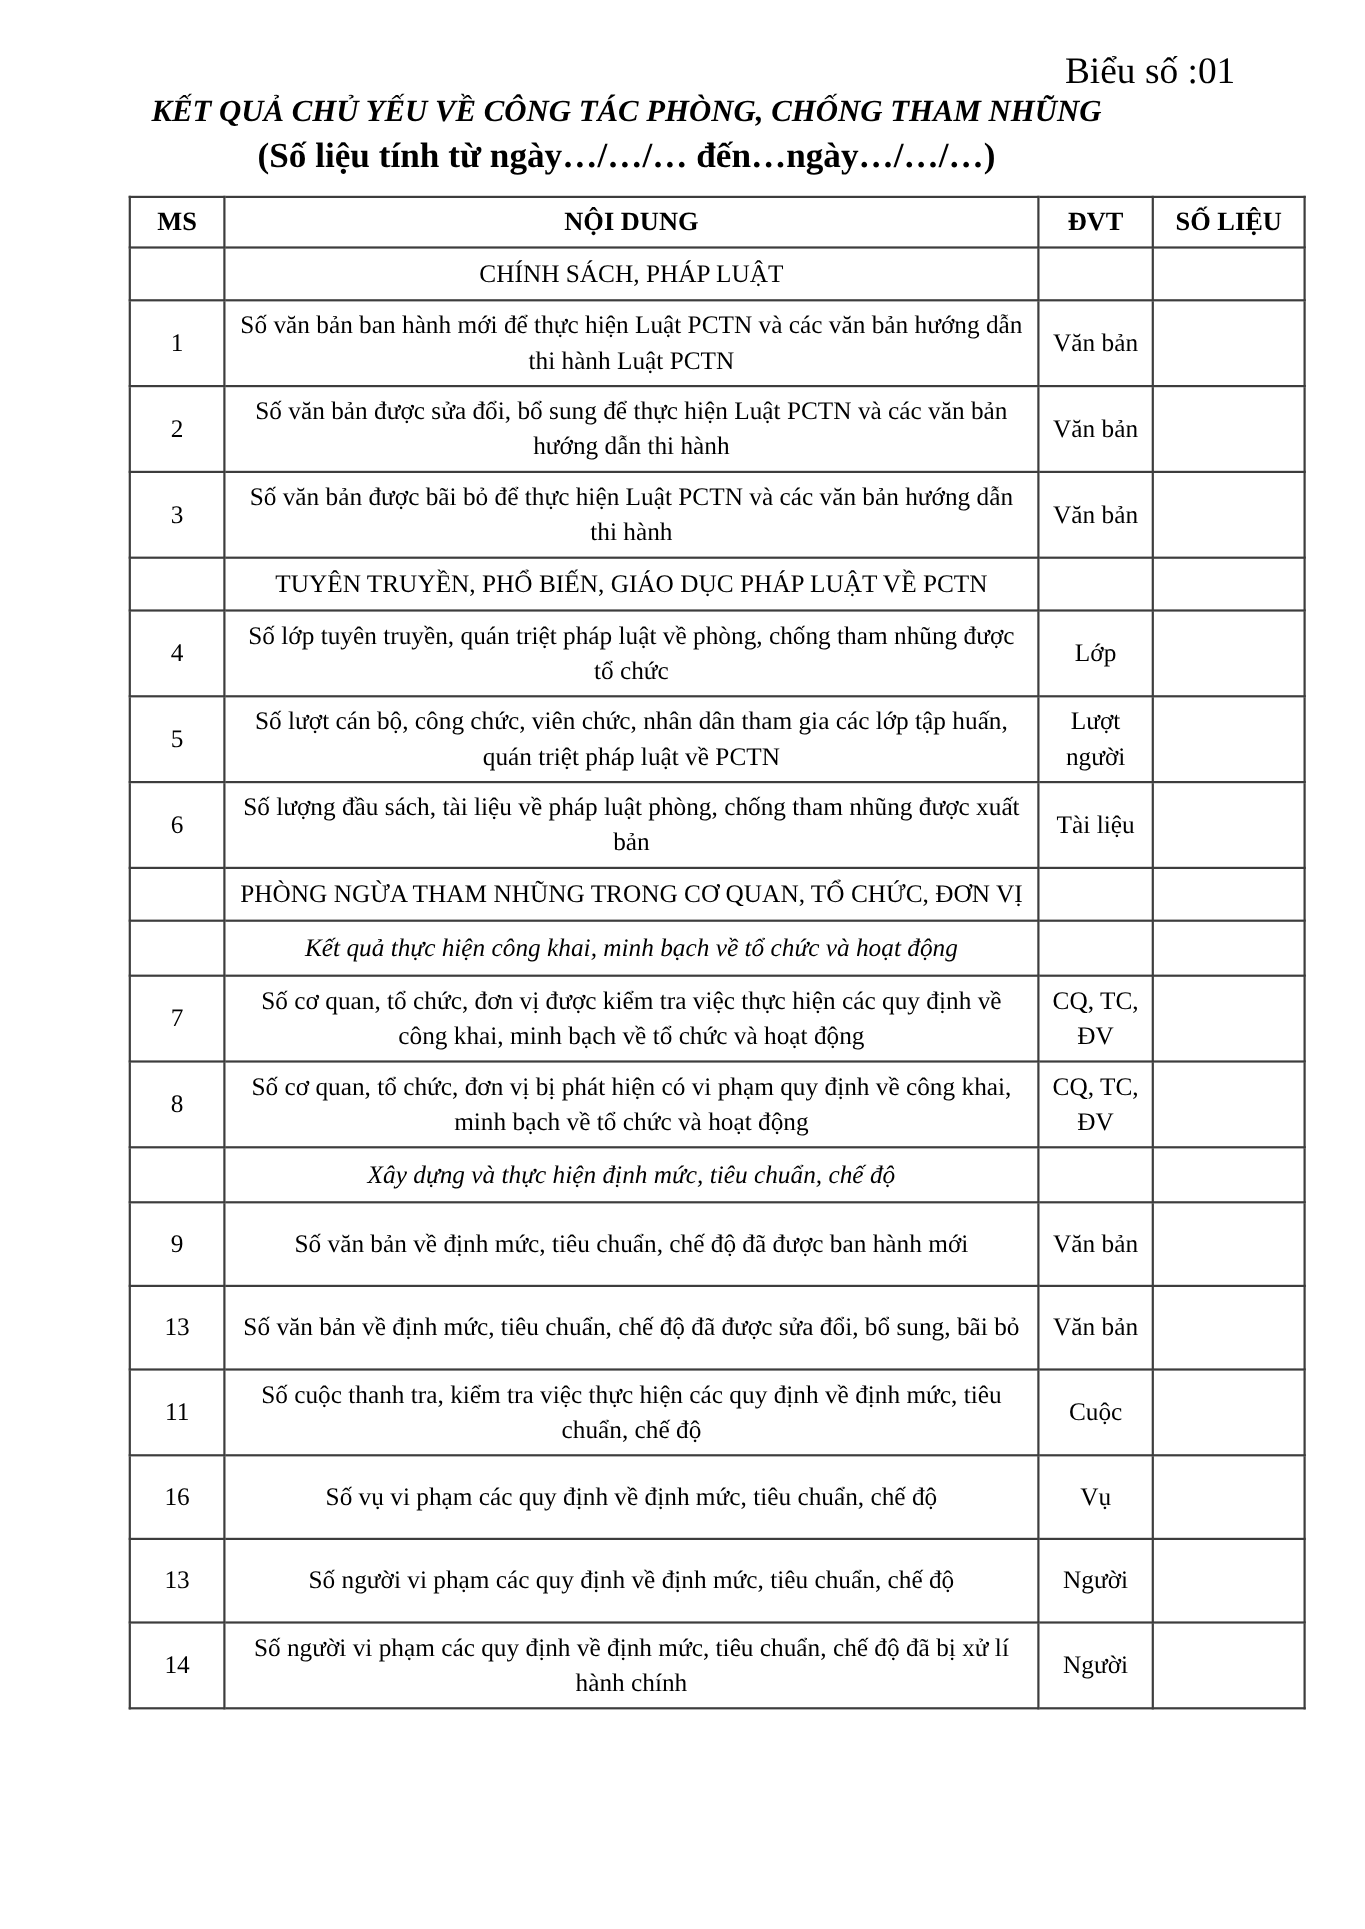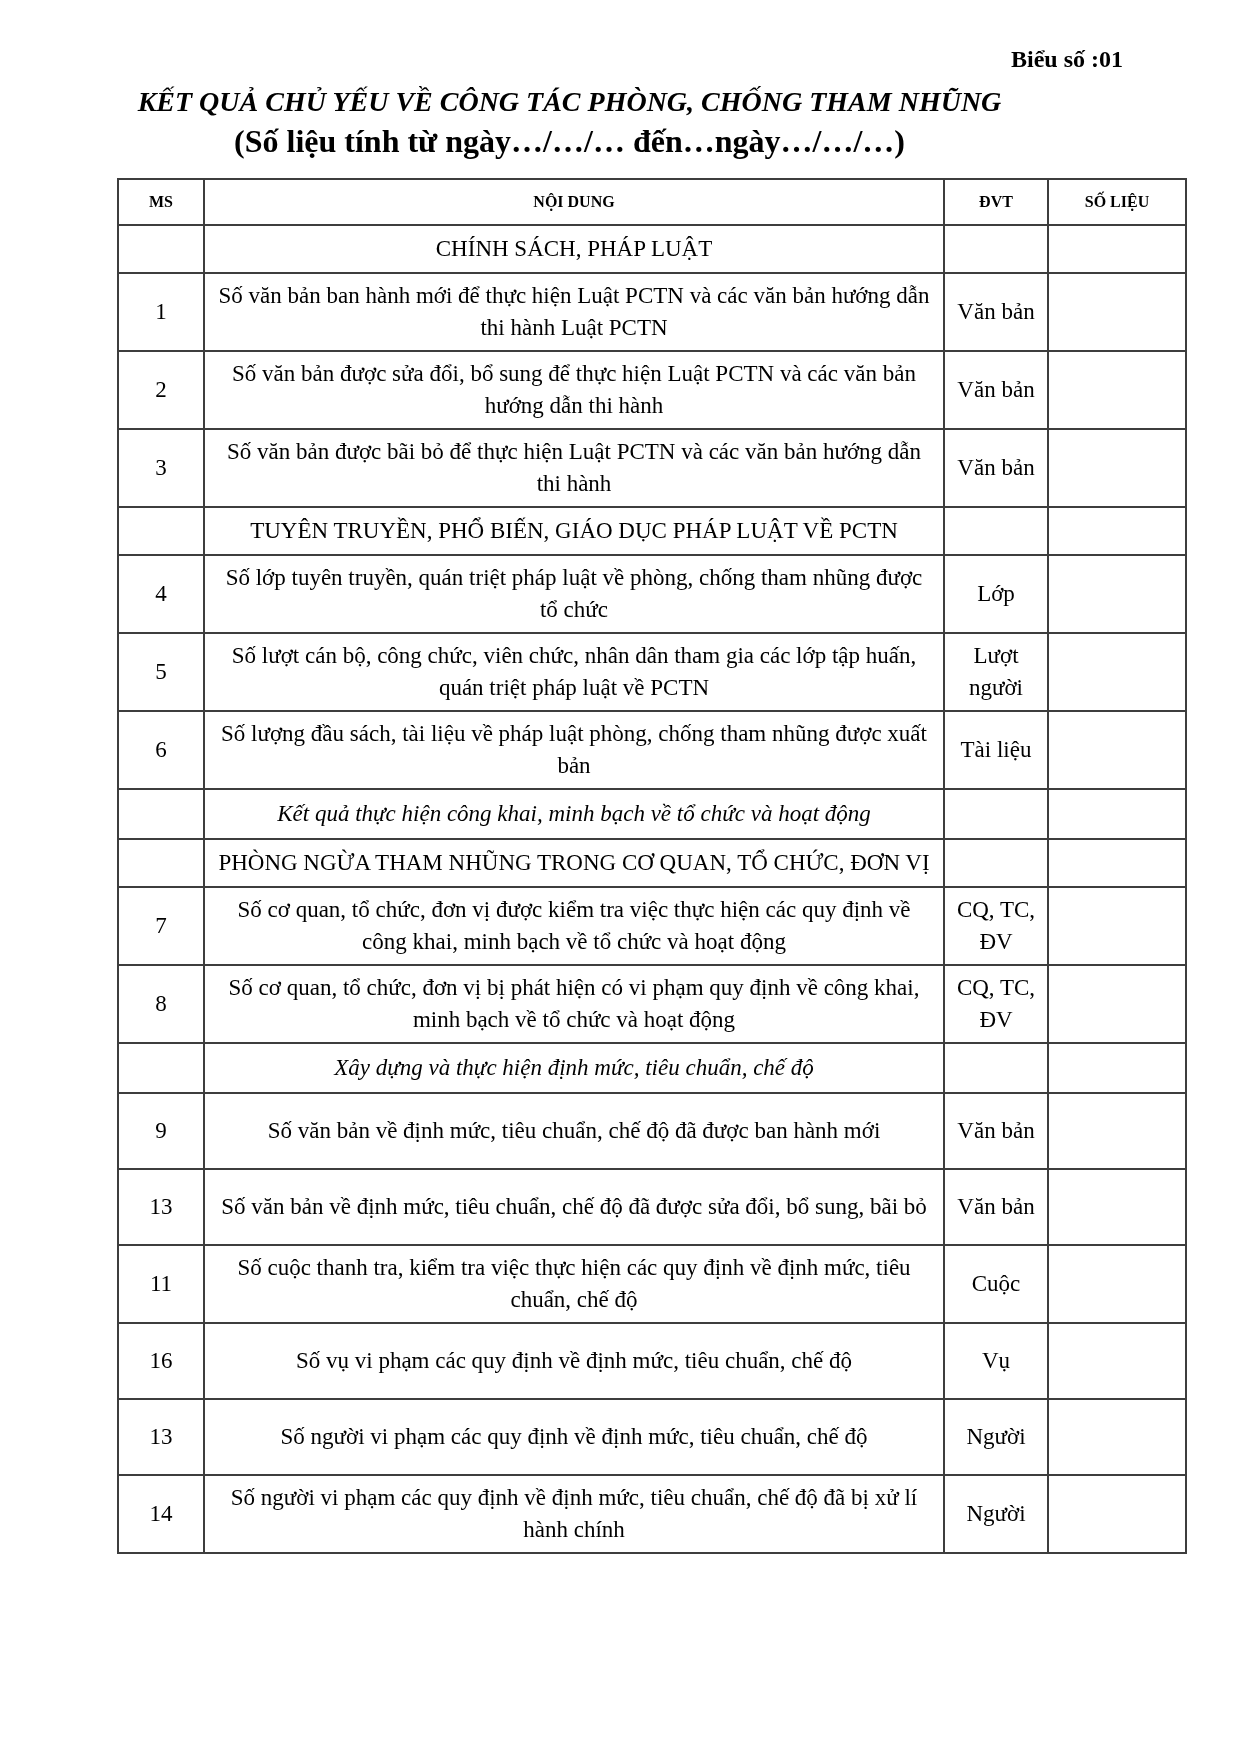--- a/index.html
+++ b/index.html
@@ -14,22 +14,22 @@
     margin: 0 auto;
     background: #ffffff;
     font-family: "Liberation Serif", "DejaVu Serif", serif;
     color: #000000;
     overflow: hidden;
   }
   .form-no {
     position: absolute;
     top: 46px;
     right: 118px;
-    font-size: 24px;
-    font-weight: bold;
+    font-size: 34px;
+    font-weight: normal;
     white-space: nowrap;
   }
   .heading {
     position: absolute;
     top: 84px;
     left: 117px;
     width: 905px;
     text-align: center;
   }
   .doc-title {
@@ -53,21 +53,21 @@
     border-collapse: collapse;
     table-layout: fixed;
   }
   table.results th,
   table.results td {
     border: 2px solid #3d3d3d;
     vertical-align: middle;
     overflow: hidden;
   }
   table.results th {
-    font-size: 16px;
+    font-size: 24px;
     font-weight: bold;
     text-align: center;
     padding: 7px 4px;
     height: 30px;
   }
   table.results td {
     font-size: 23px;
     line-height: 32px;
     padding: 6px 10px;
   }
@@ -149,29 +149,29 @@
           <td class="content">Số lượt cán bộ, công chức, viên chức, nhân dân tham gia các lớp tập huấn, quán triệt pháp luật về PCTN</td>
           <td class="unit">Lượt người</td>
           <td class="value"></td>
         </tr>
         <tr class="row item">
           <td class="ms">6</td>
           <td class="content">Số lượng đầu sách, tài liệu về pháp luật phòng, chống tham nhũng được xuất bản</td>
           <td class="unit">Tài liệu</td>
           <td class="value"></td>
         </tr>
+        <tr class="row section">
+          <td class="ms"></td>
+          <td class="content">PHÒNG NGỪA THAM NHŨNG TRONG CƠ QUAN, TỔ CHỨC, ĐƠN VỊ</td>
+          <td class="unit"></td>
+          <td class="value"></td>
+        </tr>
         <tr class="row subsection">
           <td class="ms"></td>
           <td class="content">Kết quả thực hiện công khai, minh bạch về tổ chức và hoạt động</td>
-          <td class="unit"></td>
-          <td class="value"></td>
-        </tr>
-        <tr class="row section">
-          <td class="ms"></td>
-          <td class="content">PHÒNG NGỪA THAM NHŨNG TRONG CƠ QUAN, TỔ CHỨC, ĐƠN VỊ</td>
           <td class="unit"></td>
           <td class="value"></td>
         </tr>
         <tr class="row item">
           <td class="ms">7</td>
           <td class="content">Số cơ quan, tổ chức, đơn vị được kiểm tra việc thực hiện các quy định về công khai, minh bạch về tổ chức và hoạt động</td>
           <td class="unit">CQ, TC, ĐV</td>
           <td class="value"></td>
         </tr>
         <tr class="row item">

